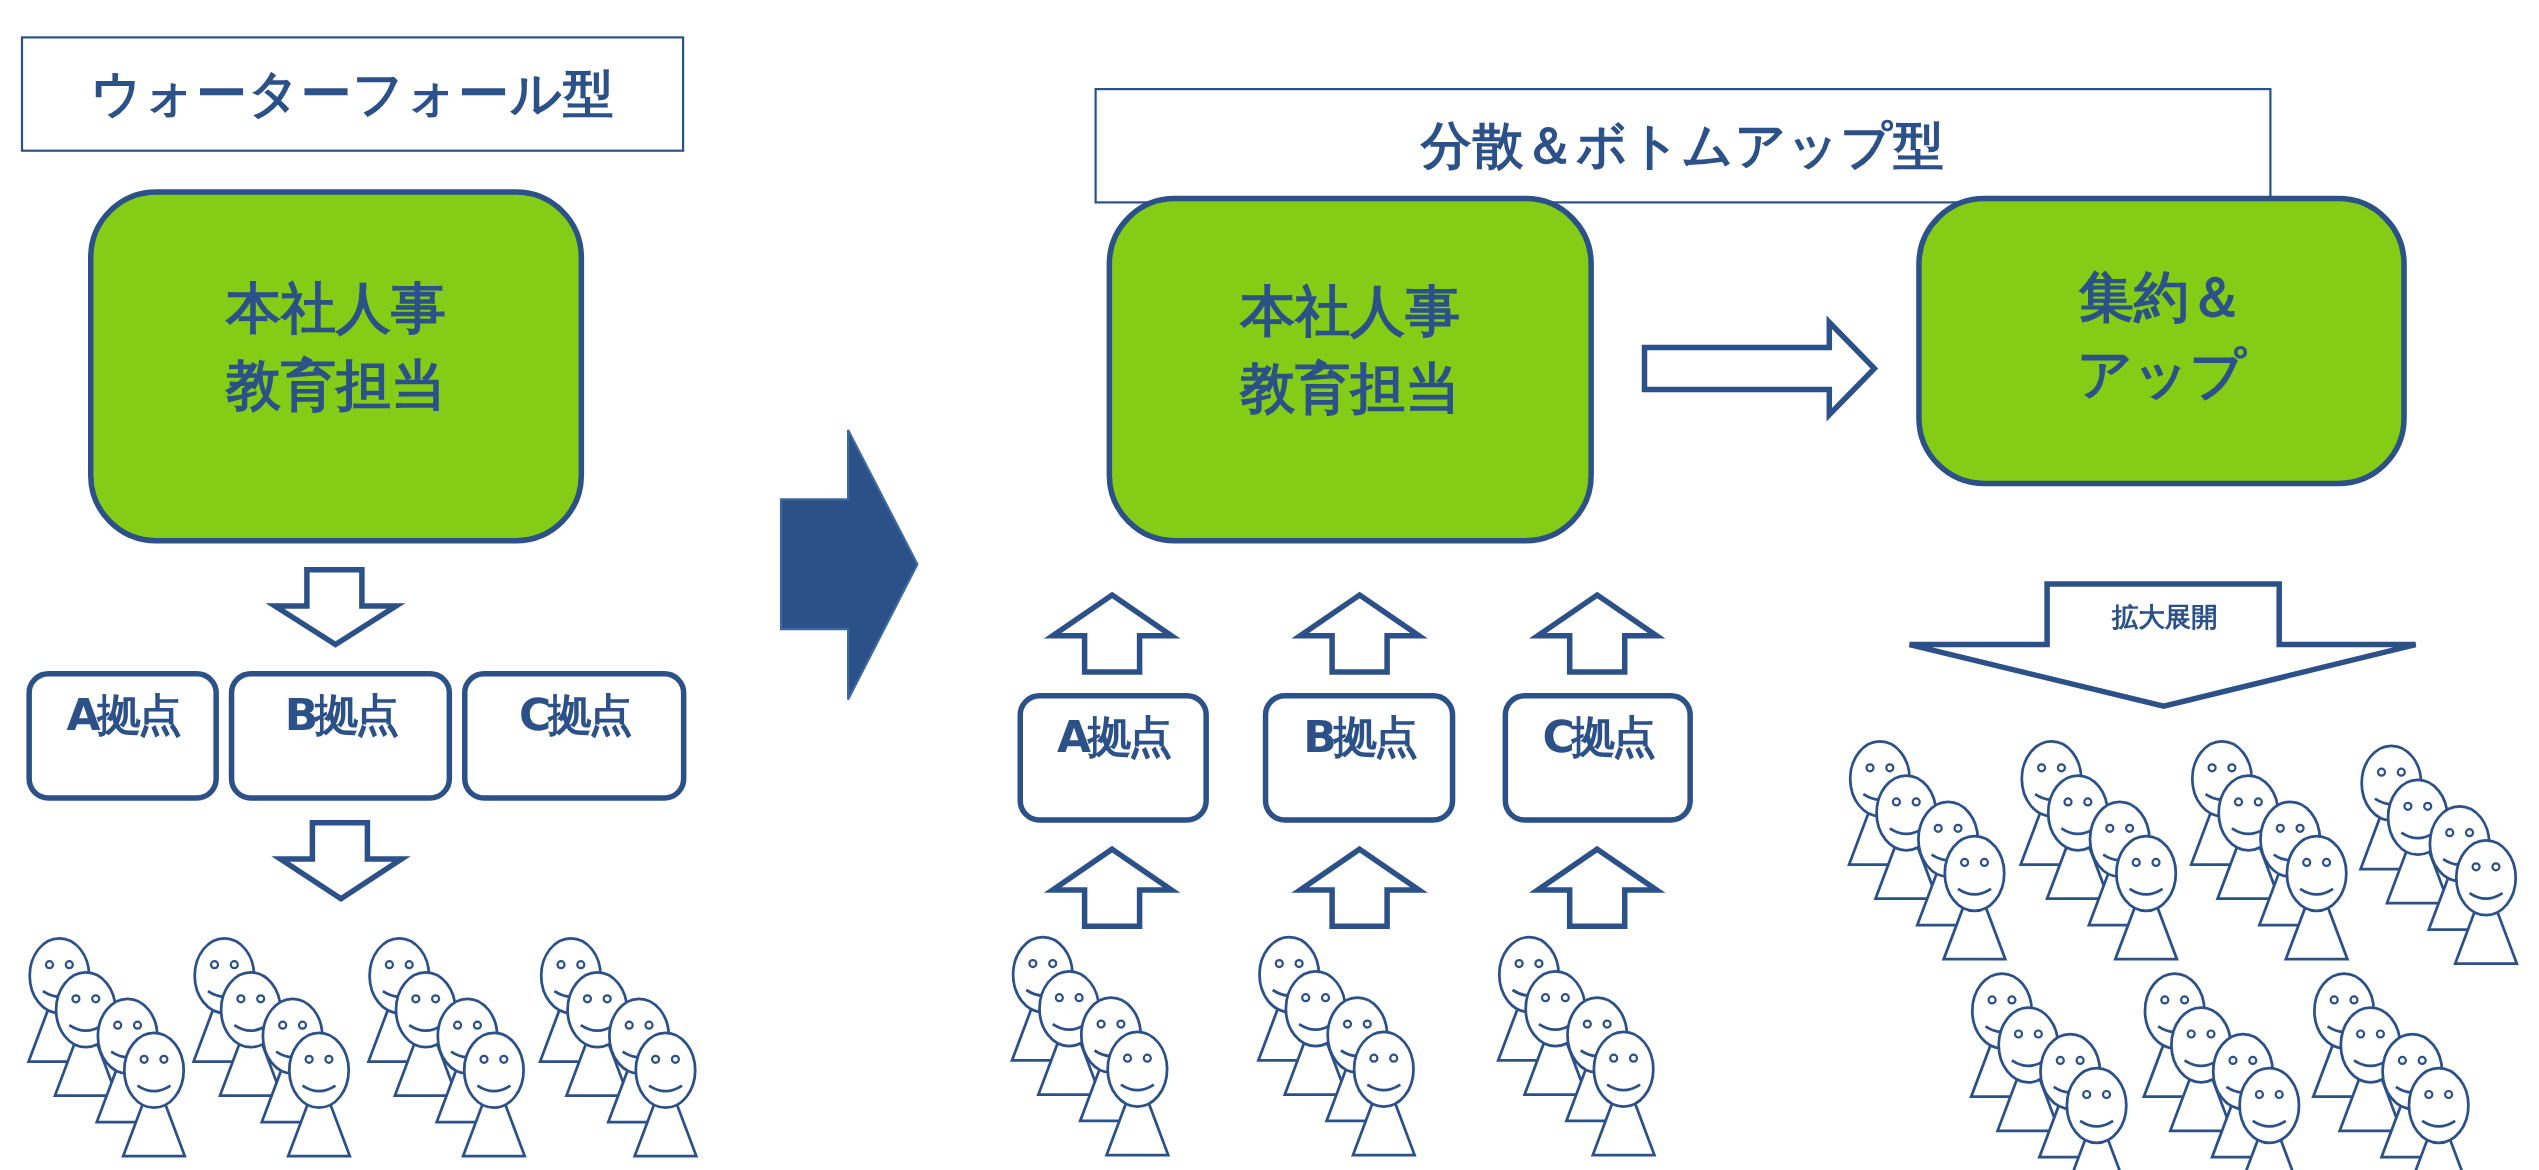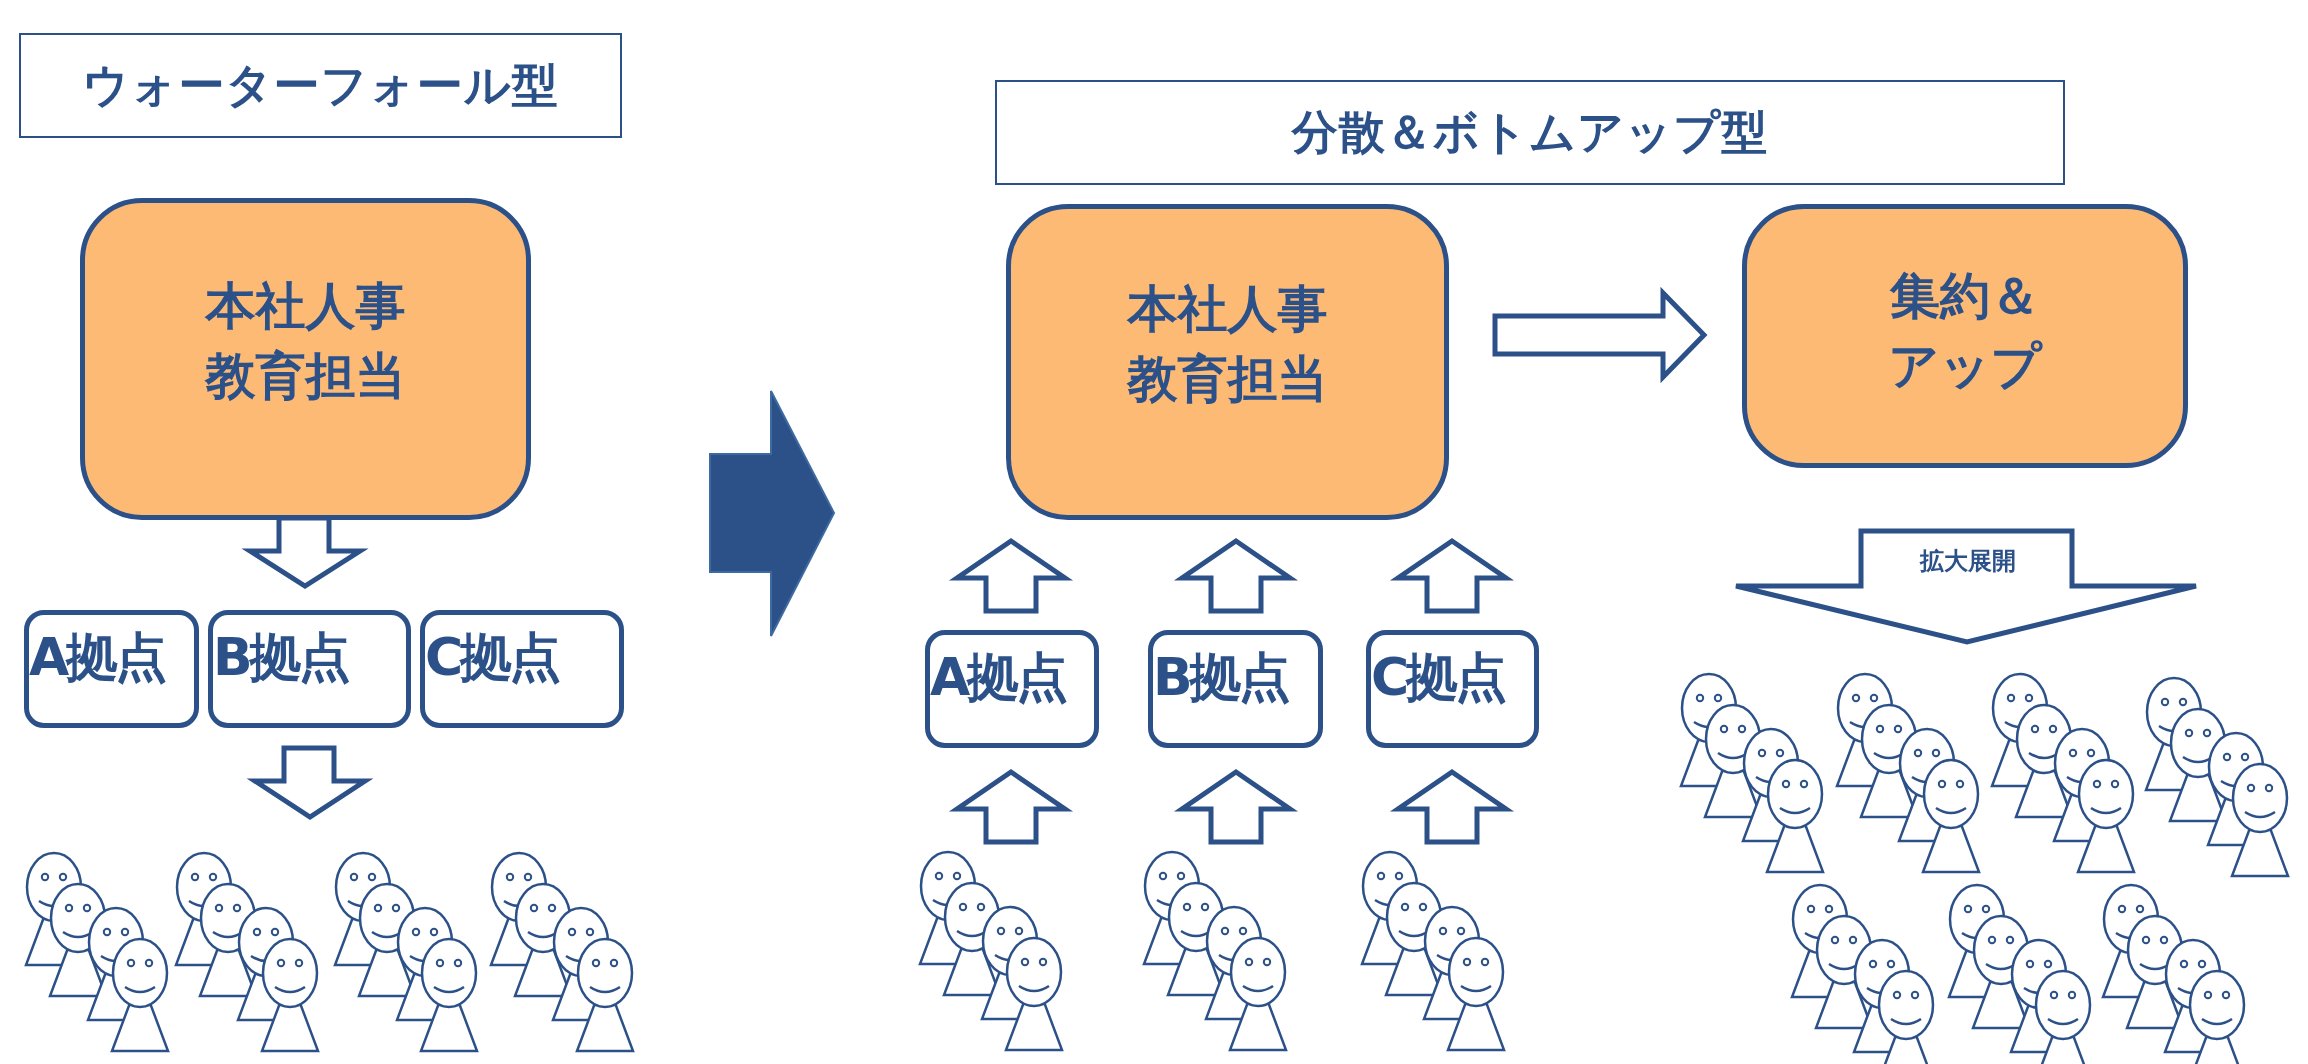--- a/index.html
+++ b/index.html
@@ -1,25 +1,25 @@
 <!DOCTYPE html>
 <html><head>
 <meta charset="utf-8">
 <style>
   html,body{margin:0;padding:0;background:#ffffff;}
   body{width:2308px;height:1064px;position:relative;overflow:hidden;
        font-family:"DejaVu Sans","Liberation Sans",sans-serif;color:#2c5189;}
   #shapes{position:absolute;left:0;top:0;width:2308px;height:1064px;}
   .title-box{position:absolute;border:2px solid #2c5189;box-sizing:border-box;background:#fff;
        display:flex;align-items:center;justify-content:center;font-weight:bold;font-size:46px;letter-spacing:1px;}
-  .main-box{position:absolute;border:5px solid #2c5189;border-radius:62px;box-sizing:border-box;background:#fdba74;
-       display:flex;align-items:center;justify-content:center;text-align:center;font-weight:bold;font-size:50px;line-height:70px;margin-top:26px;}
+  .main-box{position:absolute;border:5px solid #2c5189;border-radius:62px;box-sizing:border-box;background:#84cc16;
+       display:flex;align-items:center;justify-content:center;text-align:center;font-weight:bold;font-size:50px;line-height:70px;}
   .main-box .inner{margin-top:-36px;}
   .site-box{position:absolute;border:5px solid #2c5189;border-radius:20px;box-sizing:border-box;background:#fff;
-       display:flex;font-weight:bold;font-size:52px;letter-spacing:-3px;}
+       display:flex;justify-content:center;font-weight:bold;font-size:40px;letter-spacing:-3px;}
   .site-box span{margin-top:8px;}
   .label{position:absolute;font-weight:bold;font-size:24px;}
 </style>
 </head>
 <body>
 
 <svg id="shapes" xmlns="http://www.w3.org/2000/svg" width="2308" height="1064">
 
   <polygon points="710,454 771,454 771,391 834,513 771,636 771,572 710,572" fill="#2c5189" stroke="#3d6aa0" stroke-width="2"></polygon>
 

